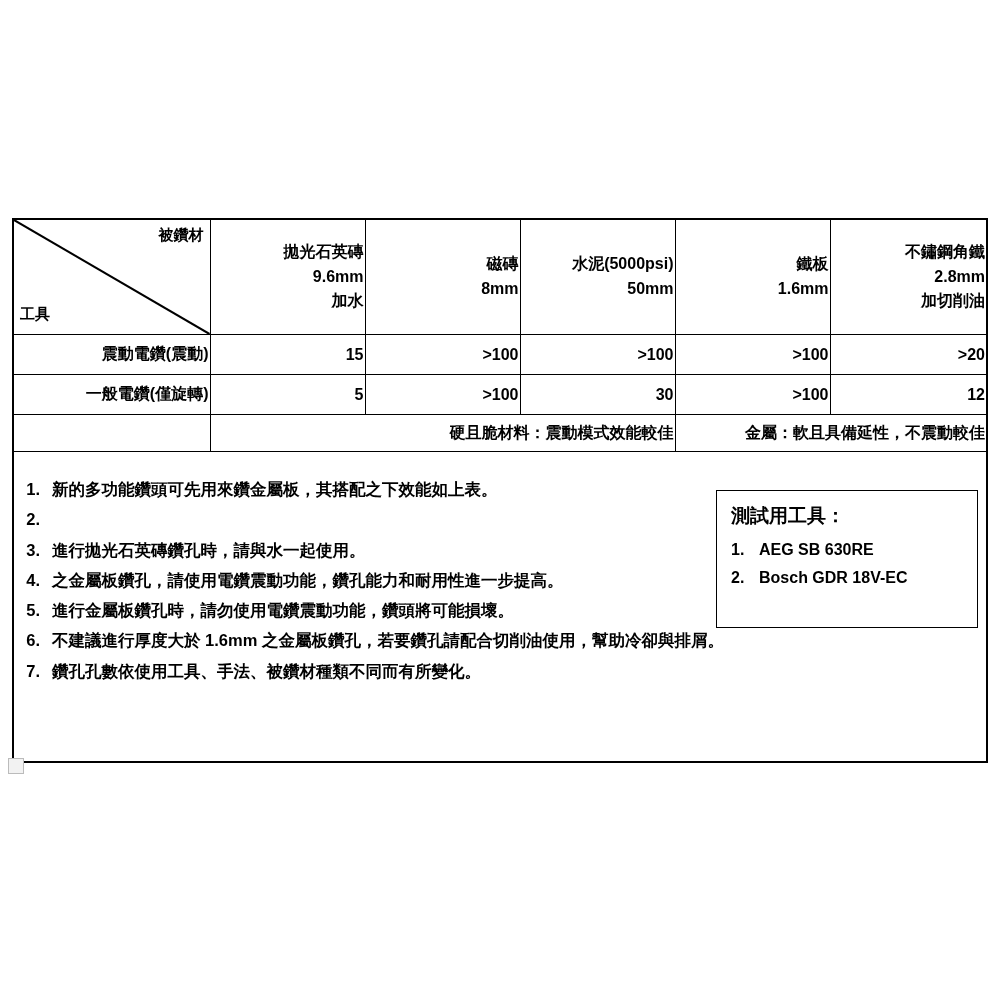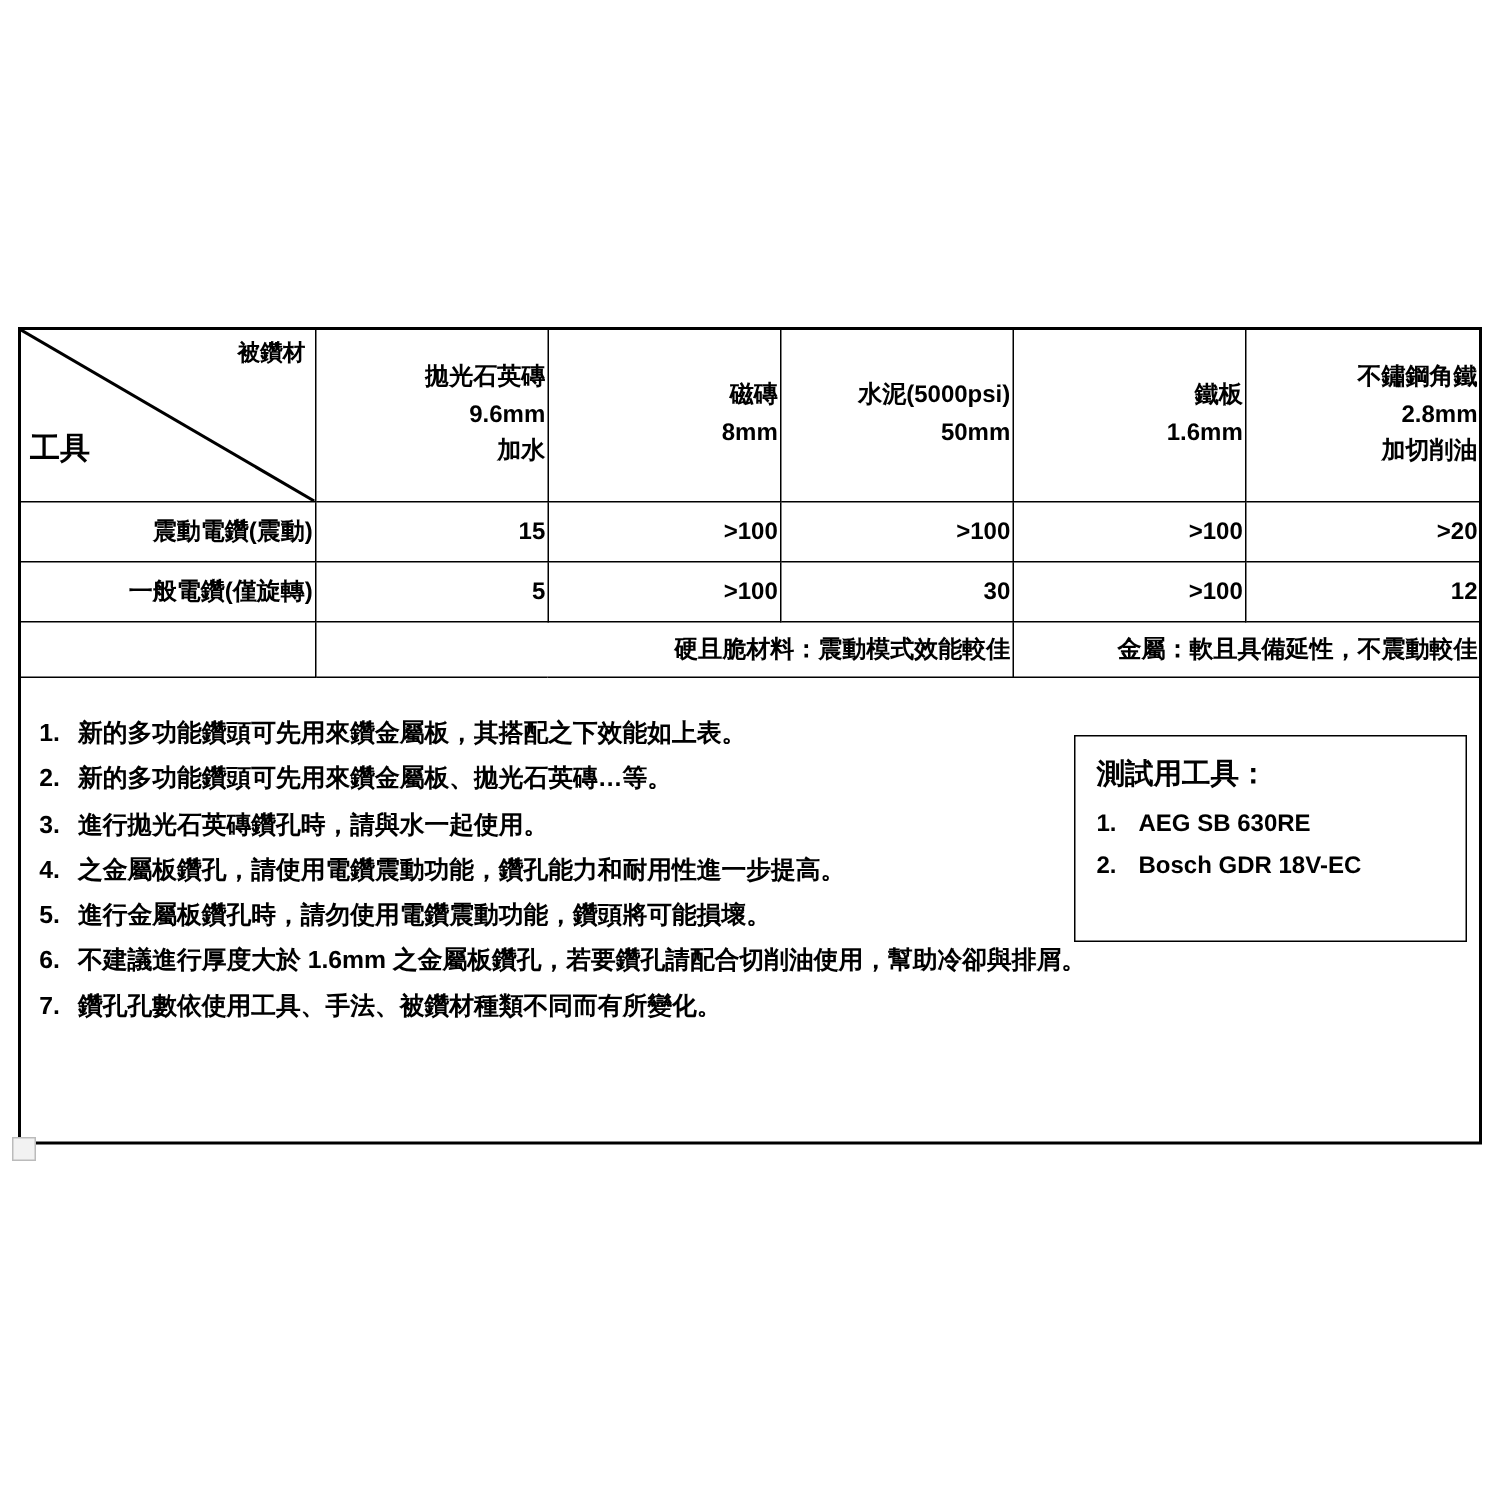--- a/index.html
+++ b/index.html
@@ -73,22 +73,22 @@
   .diag .lbl-mat {
     position: absolute;
     right: 6px;
     top: 6px;
     font-size: 15px;
     font-weight: bold;
   }
   .diag .lbl-tool {
     position: absolute;
     left: 6px;
-    bottom: 22px;
-    font-size: 20px;
+    bottom: 10px;
+    font-size: 15px;
     font-weight: bold;
   }
   .hdr-cell {
     height: 110px;
     line-height: 1.55;
     font-size: 15px;
   }
   .hdr-cell .l1, .hdr-cell .l2, .hdr-cell .l3 { display: block; }
   .row-label {
     font-size: 15px;
@@ -247,21 +247,20 @@
     </table>
 
     <div class="notes">
       <div class="note">
         <span class="num">1.</span>
         <span class="txt">新的多功能鑽頭可先用來鑽金屬板，其搭配之下效能如上表。</span>
       </div>
       <div class="note">
         <span class="num">2.</span>
         <span class="txt">
-          <span>新的多功能鑽頭可先用來鑽金屬板、拋光石英磚…等。</span>
         </span>
       </div>
       <div class="note">
         <span class="num">3.</span>
         <span class="txt">進行拋光石英磚鑽孔時，請與水一起使用。</span>
       </div>
       <div class="note">
         <span class="num">4.</span>
         <span class="txt">之金屬板鑽孔，請使用電鑽震動功能，鑽孔能力和耐用性進一步提高。</span>
       </div>

